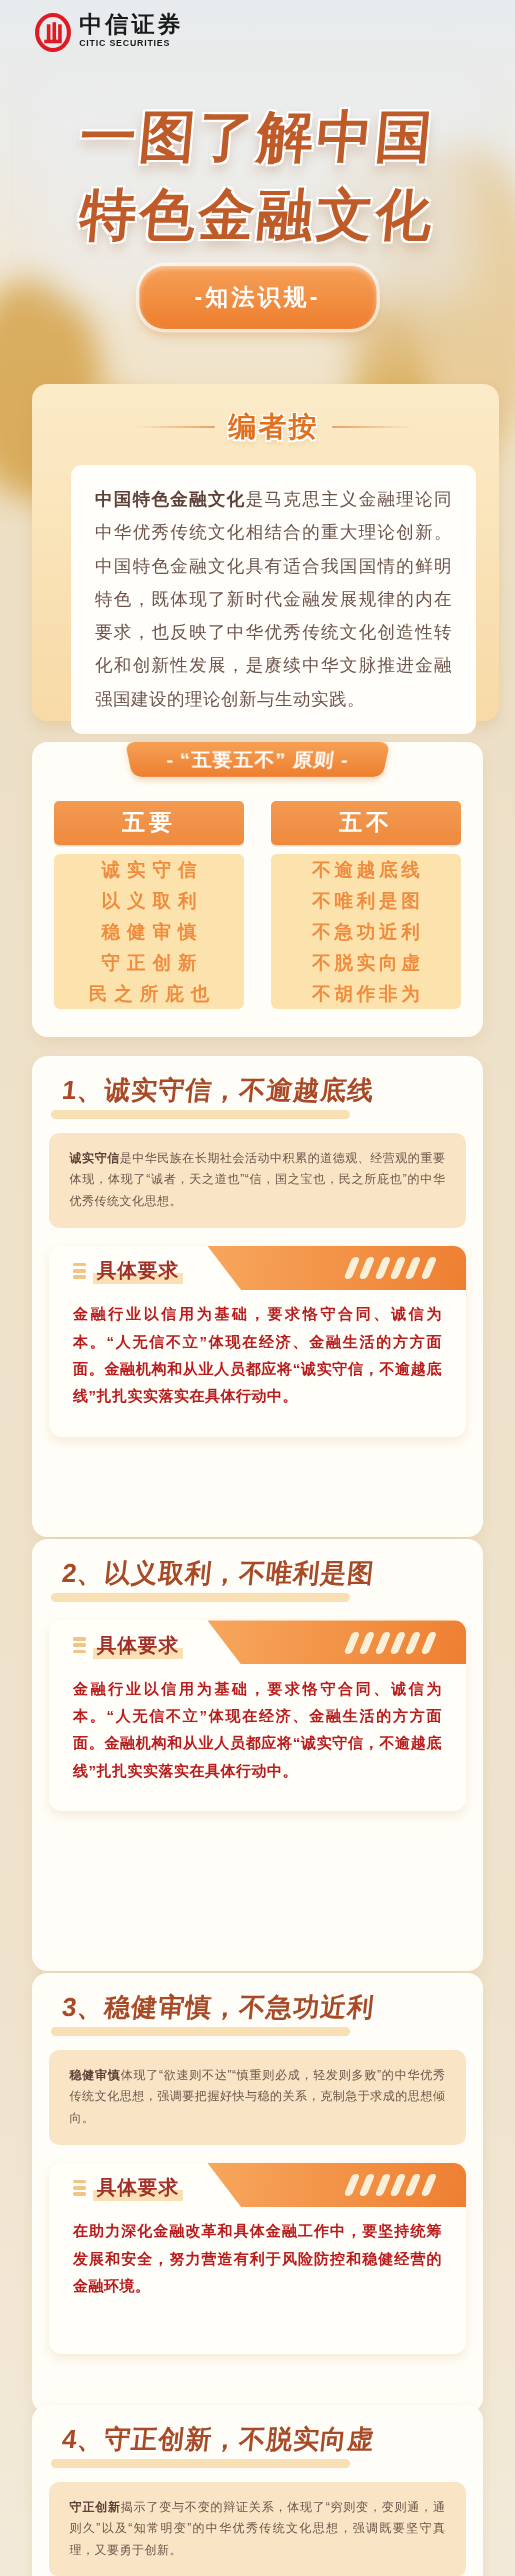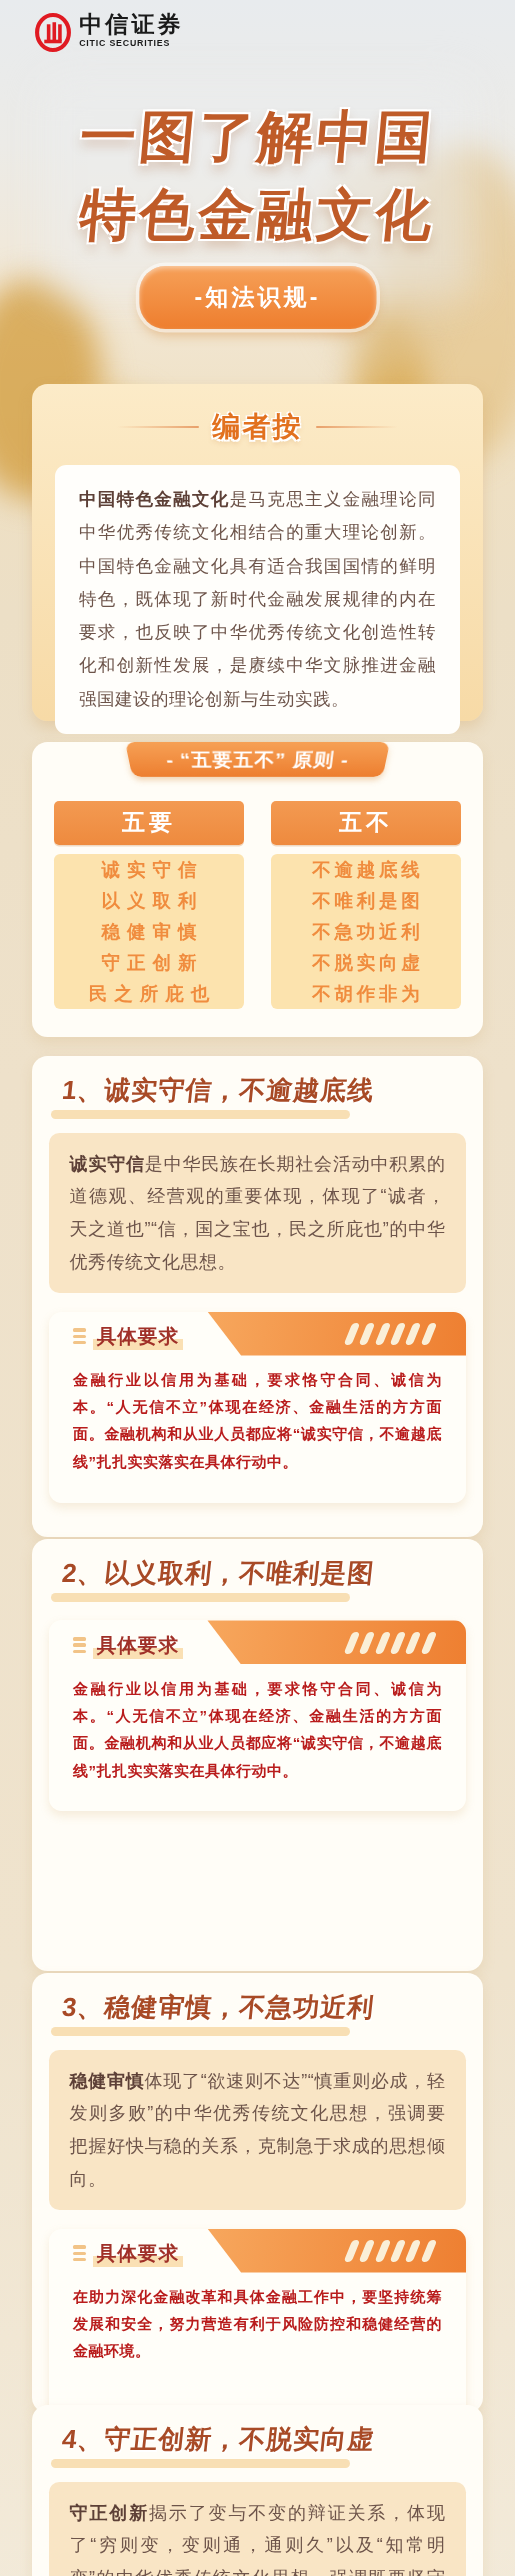--- a/index.html
+++ b/index.html
@@ -40,21 +40,21 @@
     background:linear-gradient(180deg,#f6a058,#ee7e2e);
     display:flex;align-items:center;justify-content:center;
     box-shadow:0 0 0 3.6px rgba(255,255,255,.55), 0 6.2px 11.3px rgba(215,140,60,.45),
                inset 0 2.6px 5.2px rgba(255,255,255,.45);
     color:#fff;font-size:23px;font-weight:800;letter-spacing:3.1px;}
   
   .panel{position:absolute;left:32px;width:451px;border-radius:15.5px;}
   .white{background:#fffdf7;box-shadow:0 5.2px 12.4px rgba(200,155,90,.16);}
   
   .ed-card{top:384px;height:337px;background:linear-gradient(180deg,#fcebc8,#f7daa6);
-    box-shadow:0 6.2px 13.4px rgba(205,150,80,.25);}
+    box-shadow:0 6.2px 13.4px rgba(205,150,80,.25);padding-left:16px;}
   .ed-head{display:flex;align-items:center;justify-content:center;gap:13.4px;padding-top:24px;}
   .ed-line{width:82px;height:2.1px;border-radius:1px;}
   .ed-line.l{background:linear-gradient(90deg,rgba(232,160,90,0),#e8a06a);}
   .ed-line.r{background:linear-gradient(270deg,rgba(232,160,90,0),#e8a06a);}
   .ed-title{font-size:28px;font-weight:900;color:#e2711f;letter-spacing:2.1px;
     text-shadow:-1.5px -1.5px 0 #fff,1.5px -1.5px 0 #fff,-1.5px 1.5px 0 #fff,1.5px 1.5px 0 #fff,0 4.1px 5.2px rgba(190,110,40,.25);}
   .ed-inner{margin:18.5px 23px 0;background:#fffefb;border-radius:11.3px;padding:18.5px 24px;
     font-size:17.5px;line-height:1.9;letter-spacing:0.5px;color:#6d544a;text-align:justify;}
   .ed-inner b{color:#5d4037;font-weight:900;}
   
@@ -73,21 +73,21 @@
   .pr-item{font-size:18.5px;font-weight:800;color:#f08c3e;line-height:31px;
     letter-spacing:.38em;text-indent:.38em;text-align:center;}
   .pr-item.w5{letter-spacing:.2em;text-indent:.2em;}
   
   .sec{overflow:hidden;}
   .sec-pad{padding-top:19.6px;}
   .sec-h{margin-left:30px;font-size:26px;font-weight:900;color:#a84a26;letter-spacing:1px;
     transform:skewX(-6deg);line-height:1.15;text-shadow:1px 1.5px 0 rgba(255,255,255,.9);}
   .sec-bar{margin:4.1px 0 0 18.5px;width:299px;height:9.3px;border-radius:4.6px;background:#f8dfb4;}
   .def-box{margin:14.4px 17px 0;background:#f9e5c5;border-radius:10.3px;padding:14.4px 20.6px;
-    font-size:18px;line-height:1.82;letter-spacing:0.5px;color:#6d544a;text-align:justify;}
+    font-size:12px;line-height:1.82;letter-spacing:0.5px;color:#6d544a;text-align:justify;}
   .def-box b{color:#5d4037;font-weight:900;}
   
   .req-card{margin:18.5px 17px 0;background:#fffef9;border-radius:12.4px;min-height:191px;
     box-shadow:0 4.1px 9.3px rgba(205,160,95,.18);overflow:hidden;position:relative;}
   .req-top{position:relative;height:45px;}
   .req-banner{position:absolute;top:0;right:0;width:62%;height:44px;
     background:linear-gradient(100deg,#f7a75d,#ee7f31);
     clip-path:polygon(0 0,100% 0,100% 100%,13% 100%);
     display:flex;align-items:center;justify-content:flex-end;gap:7.2px;padding-right:33px;box-sizing:border-box;}
   .slash{width:8.2px;height:21.6px;border-radius:4.6px;background:#faefd8;transform:skewX(-22deg);}

